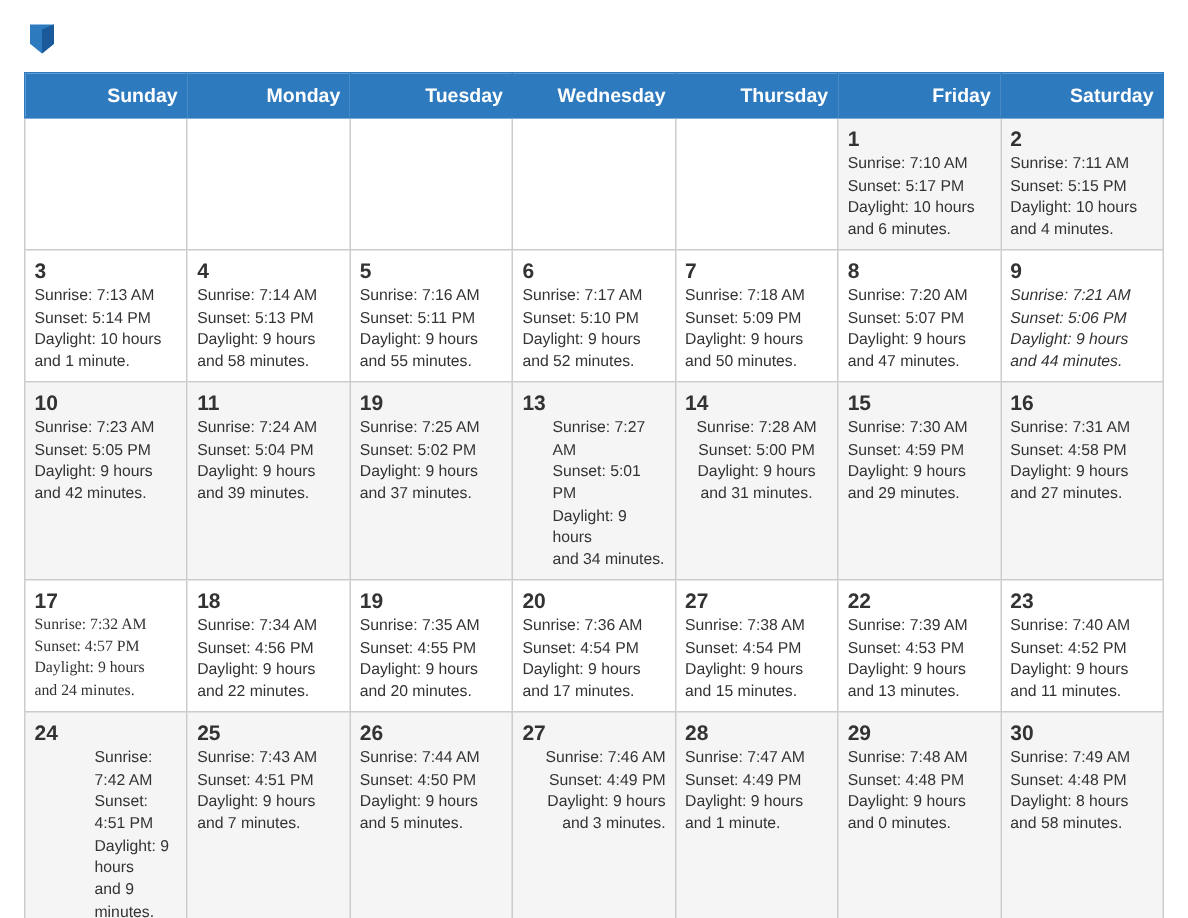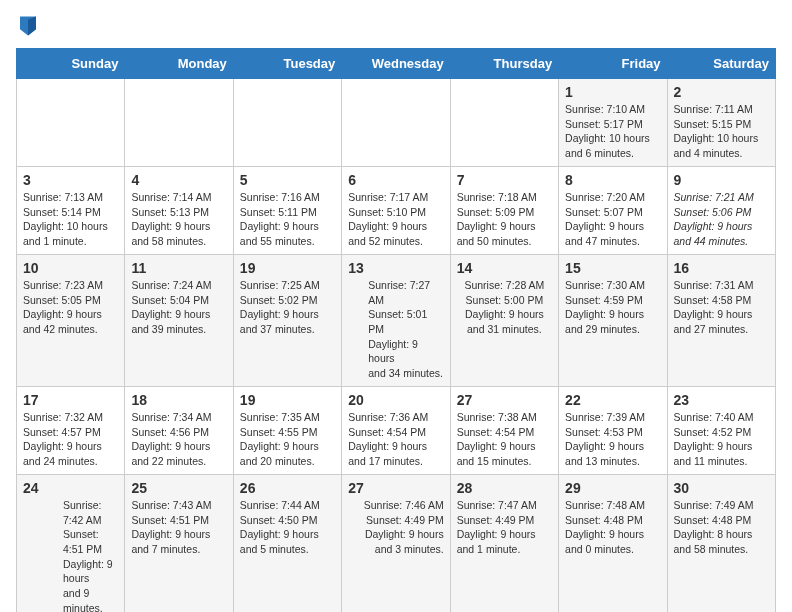--- a/index.html
+++ b/index.html
@@ -249,21 +249,21 @@
           <span class="day-number">16</span>
           <div class="day-info" style="white-space: pre-line;">Sunrise: 7:31 AM
 Sunset: 4:58 PM
 Daylight: 9 hours
 and 27 minutes.</div>
         </td>
       </tr>
       <tr>
         <td>
           <span class="day-number">17</span>
-          <div class="day-info" style="white-space: pre-line;">Sunrise: 7:32 AM
+          <div class="day-info" style="white-space: pre-line; font-family: Liberation Serif, serif;">Sunrise: 7:32 AM
 Sunset: 4:57 PM
 Daylight: 9 hours
 and 24 minutes.</div>
         </td>
         <td>
           <span class="day-number">18</span>
           <div class="day-info" style="white-space: pre-line;">Sunrise: 7:34 AM
 Sunset: 4:56 PM
 Daylight: 9 hours
 and 22 minutes.</div>

